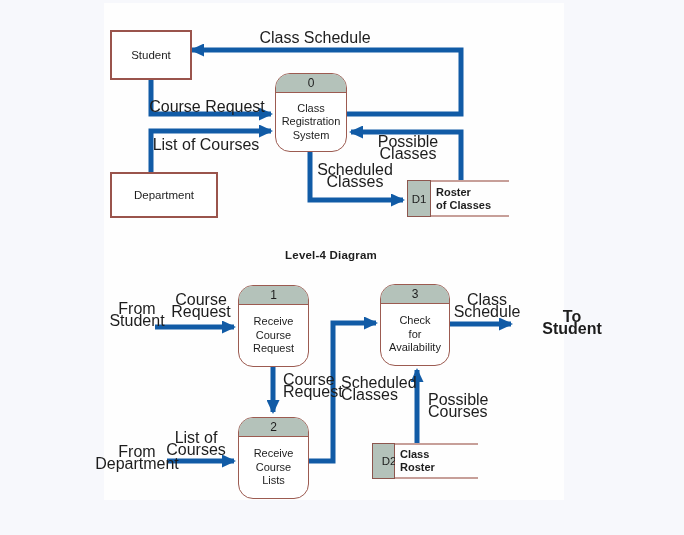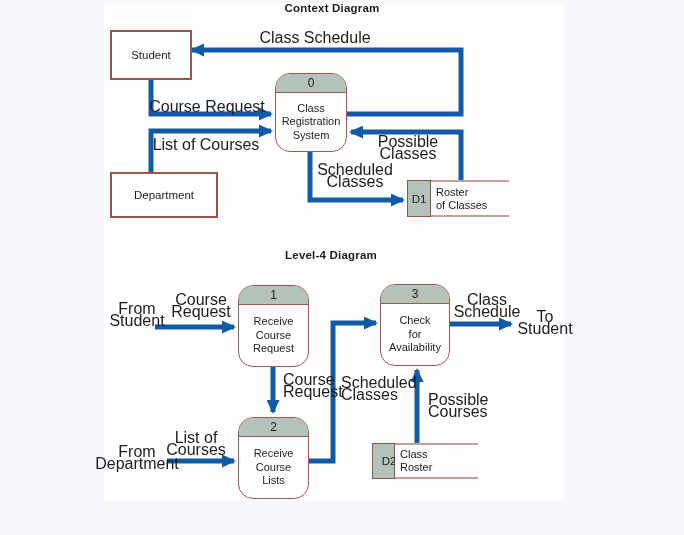--- a/index.html
+++ b/index.html
@@ -39,21 +39,21 @@
   }
   .ds-square{
     position:absolute;background:#b4c2ba;border:1.5px solid #8d564e;
     display:flex;align-items:center;justify-content:center;
     font-size:11.5px;box-sizing:border-box;
   }
   .ds-body{
     position:absolute;background:#fefefe;
     border-top:2px solid #c79f99;border-bottom:2px solid #c79f99;
     display:flex;align-items:center;box-sizing:border-box;
-    font-size:11px;line-height:13px;white-space:pre-line;padding-left:5px;
+    font-size:11px;line-height:13px;white-space:pre-line;padding-left:5px;font-weight:bold;
   }
   .label{
     position:absolute;font-size:16px;line-height:11.5px;white-space:pre-line;
   }
   .center{text-align:center;}
 </style>
 </head>
 <body>
 
 <div id="stage">
@@ -72,21 +72,20 @@
     <path class="flow" marker-end="url(#arrow)" d="M461,180 L461,132 L351,132"></path>
     <path class="flow" marker-end="url(#arrow)" d="M310,152 L310,200 L403,200"></path>
     <path class="flow" marker-end="url(#arrow)" d="M155,327 L234,327"></path>
     <path class="flow" marker-end="url(#arrow)" d="M273,366 L273,412"></path>
     <path class="flow" marker-end="url(#arrow)" d="M167,461 L234,461"></path>
     <path class="flow" marker-end="url(#arrow)" d="M309,461 L333,461 L333,323 L376,323"></path>
     <path class="flow" marker-end="url(#arrow)" d="M417,443 L417,370"></path>
     <path class="flow" marker-end="url(#arrow)" d="M450,324 L511,324"></path>
   </svg>
 
-  <div class="diagram-title" style="left:262px;top:2px;width:140px;">Context Diagram</div>
 
   <div class="entity" style="left:110px;top:30px;width:78px;height:46px;">
     <span>Student</span>
   </div>
 
   <div class="entity" style="left:110px;top:172px;width:104px;height:42px;">
     <span>Department</span>
   </div>
 
   <div class="process" style="left:275px;top:73px;width:72px;height:79px;">
@@ -112,21 +111,21 @@
   <div class="label center" style="left:348px;top:136px;width:120px;">Possible Classes</div>
   <div class="label center" style="left:315px;top:164px;width:80px;">Scheduled
 Classes</div>
 
   <div class="diagram-title" style="left:261px;top:249px;width:140px;">Level-4 Diagram</div>
 
   <div class="label center" style="left:97px;top:303px;width:80px;">From
 Student</div>
   <div class="label center" style="left:87px;top:446px;width:100px;">From
 Department</div>
-  <div class="label center" style="left:505px;top:311px;width:80px;">To
+  <div class="label center" style="left:532px;top:311px;width:80px;font-weight:bold;">To
 Student</div>
 
   <div class="process" style="left:238px;top:285px;width:71px;height:82px;">
     <div class="process-header">
       <span>1</span>
     </div>
     <div class="process-body">Receive
 Course
 Request</div>
   </div>

